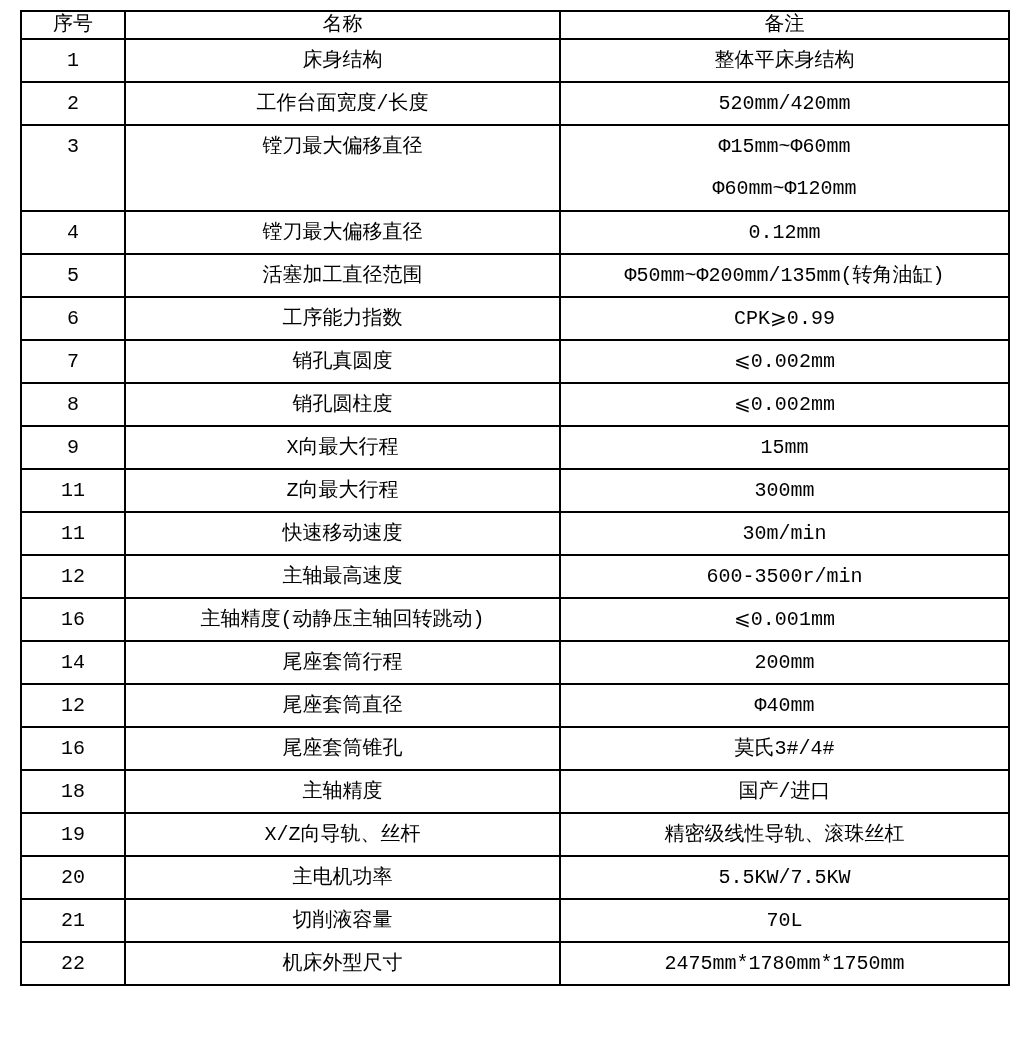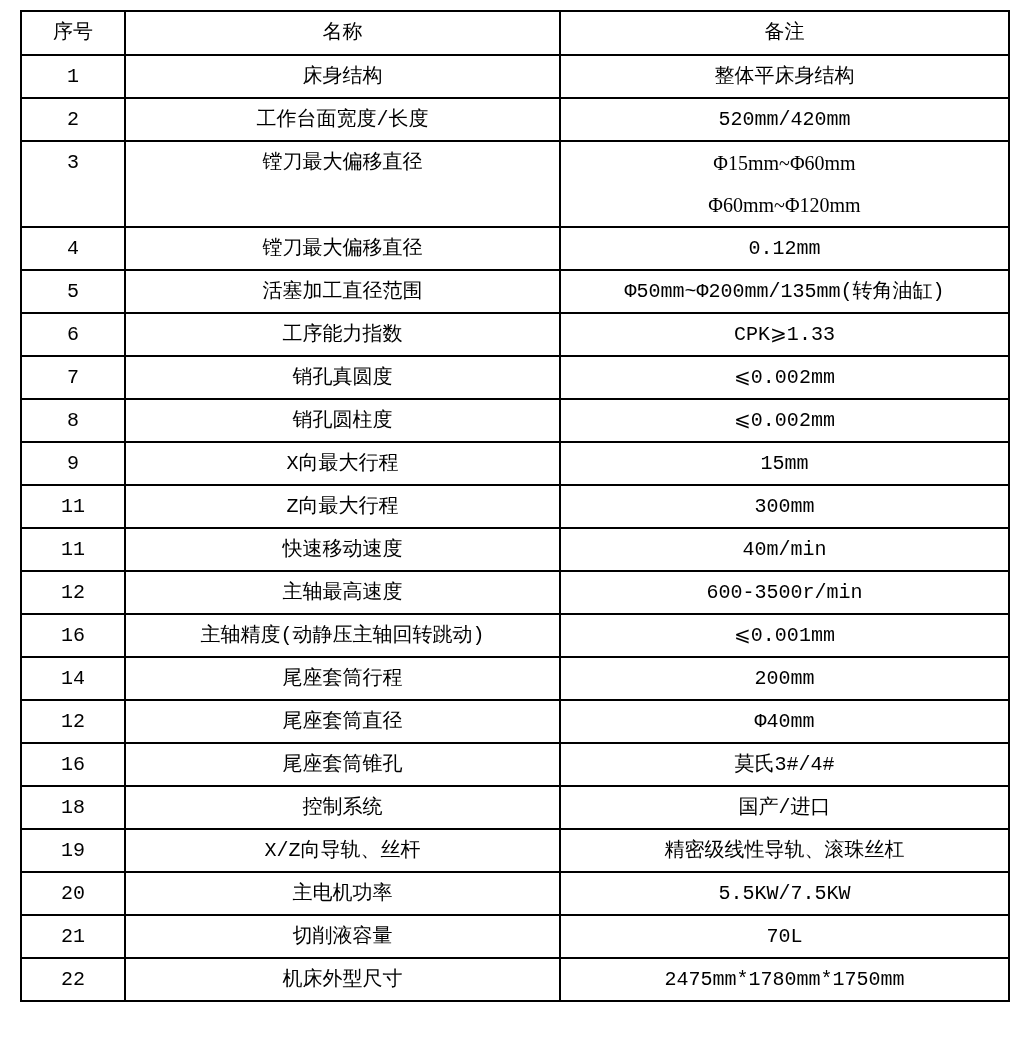--- a/index.html
+++ b/index.html
@@ -33,33 +33,32 @@
     font-size: 20px;
     font-weight: normal;
     line-height: 1.2;
     overflow: hidden;
     white-space: nowrap;
   }
   col.col-serial { width: 104px; }
   col.col-name   { width: 435px; }
   col.col-remark { width: 449px; }
 
-  tr.header-row  { height: 44px; }
+  tr.header-row  { height: 28px; }
   tr.data-row    { height: 43px; }
   tr.data-row.tall { height: 86px; }
 
   
   tr.data-row.tall td.serial-cell,
   tr.data-row.tall td.name-cell {
     vertical-align: top;
     padding-top: 9px;
   }
   tr.data-row.tall td.remark-cell .remark-line {
     line-height: 42px;
-    font-family: Liberation Serif, serif;
   }
   .remark-line { line-height: inherit; }
 </style>
 </head>
 <body>
 
 <table class="spec-table">
   <colgroup>
     <col class="col-serial">
     <col class="col-name">
@@ -106,21 +105,21 @@
     <td class="serial-cell">5</td>
     <td class="name-cell">活塞加工直径范围</td>
     <td class="remark-cell">
           <div class="remark-line">Φ50mm~Φ200mm/135mm(转角油缸)</div>
         </td>
   </tr>
       <tr class="data-row">
     <td class="serial-cell">6</td>
     <td class="name-cell">工序能力指数</td>
     <td class="remark-cell">
-          <div class="remark-line">CPK⩾1.33</div>
+          <div class="remark-line">CPK⩾0.99</div>
         </td>
   </tr>
       <tr class="data-row">
     <td class="serial-cell">7</td>
     <td class="name-cell">销孔真圆度</td>
     <td class="remark-cell">
           <div class="remark-line">⩽0.002mm</div>
         </td>
   </tr>
       <tr class="data-row">
@@ -141,21 +140,21 @@
     <td class="serial-cell">11</td>
     <td class="name-cell">Z向最大行程</td>
     <td class="remark-cell">
           <div class="remark-line">300mm</div>
         </td>
   </tr>
       <tr class="data-row">
     <td class="serial-cell">11</td>
     <td class="name-cell">快速移动速度</td>
     <td class="remark-cell">
-          <div class="remark-line">40m/min</div>
+          <div class="remark-line">30m/min</div>
         </td>
   </tr>
       <tr class="data-row">
     <td class="serial-cell">12</td>
     <td class="name-cell">主轴最高速度</td>
     <td class="remark-cell">
           <div class="remark-line">600-3500r/min</div>
         </td>
   </tr>
       <tr class="data-row">
@@ -181,21 +180,21 @@
   </tr>
       <tr class="data-row">
     <td class="serial-cell">16</td>
     <td class="name-cell">尾座套筒锥孔</td>
     <td class="remark-cell">
           <div class="remark-line">莫氏3#/4#</div>
         </td>
   </tr>
       <tr class="data-row">
     <td class="serial-cell">18</td>
-    <td class="name-cell">控制系统</td>
+    <td class="name-cell">主轴精度</td>
     <td class="remark-cell">
           <div class="remark-line">国产/进口</div>
         </td>
   </tr>
       <tr class="data-row">
     <td class="serial-cell">19</td>
     <td class="name-cell">X/Z向导轨、丝杆</td>
     <td class="remark-cell">
           <div class="remark-line">精密级线性导轨、滚珠丝杠</div>
         </td>

